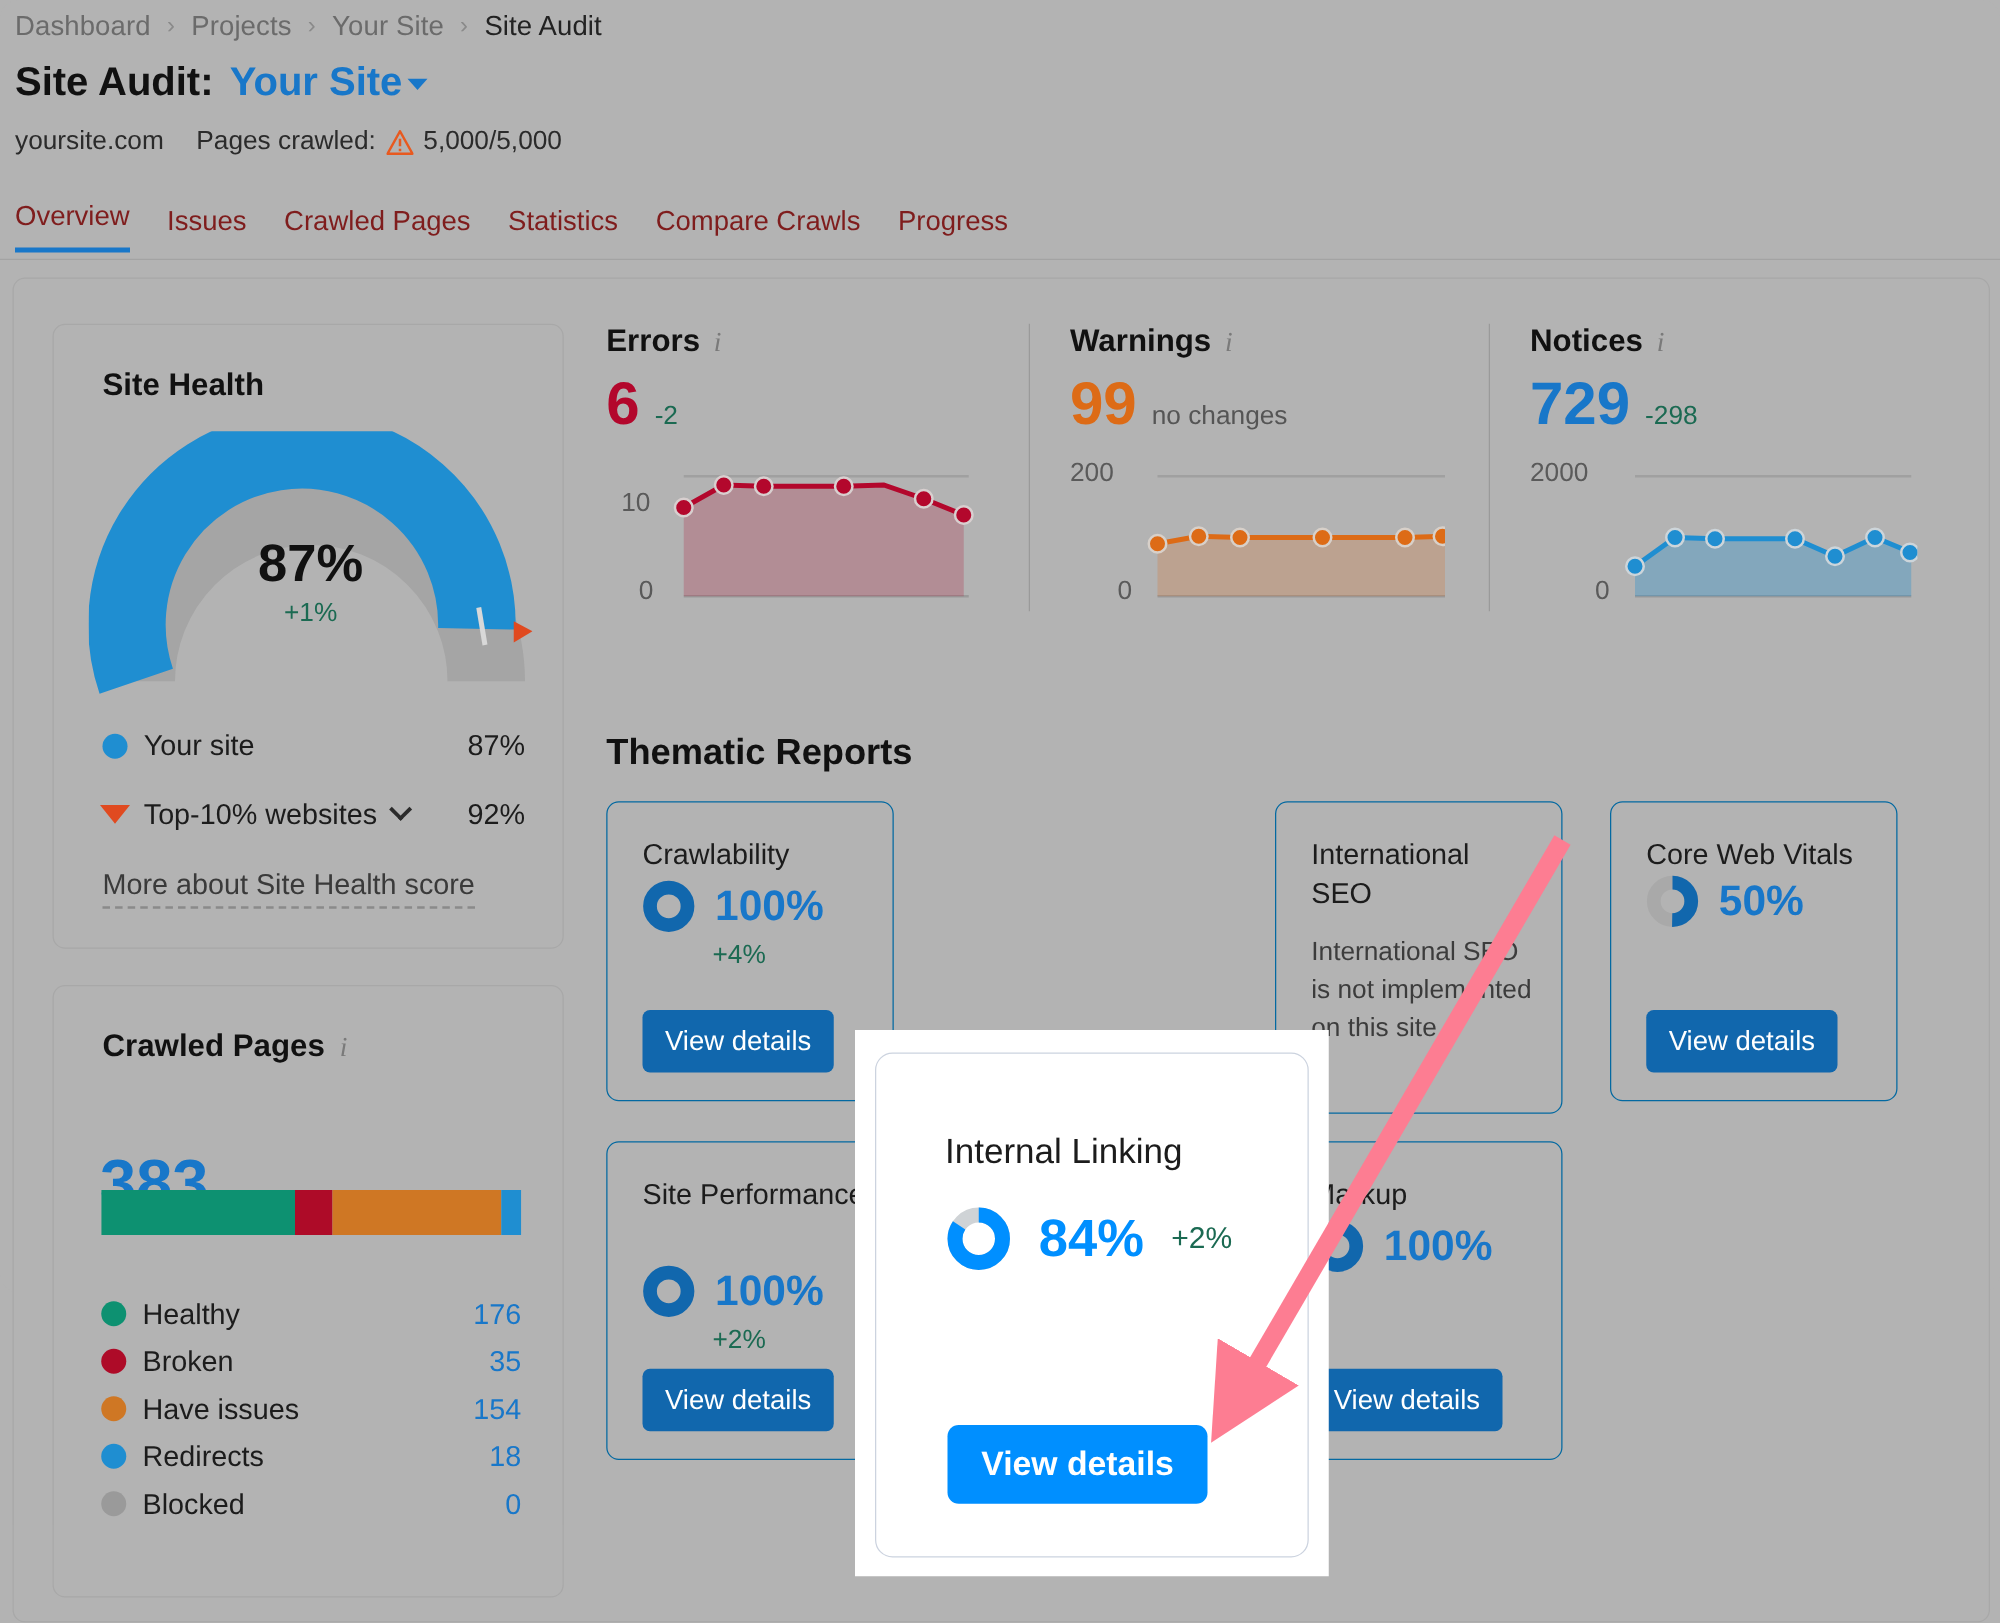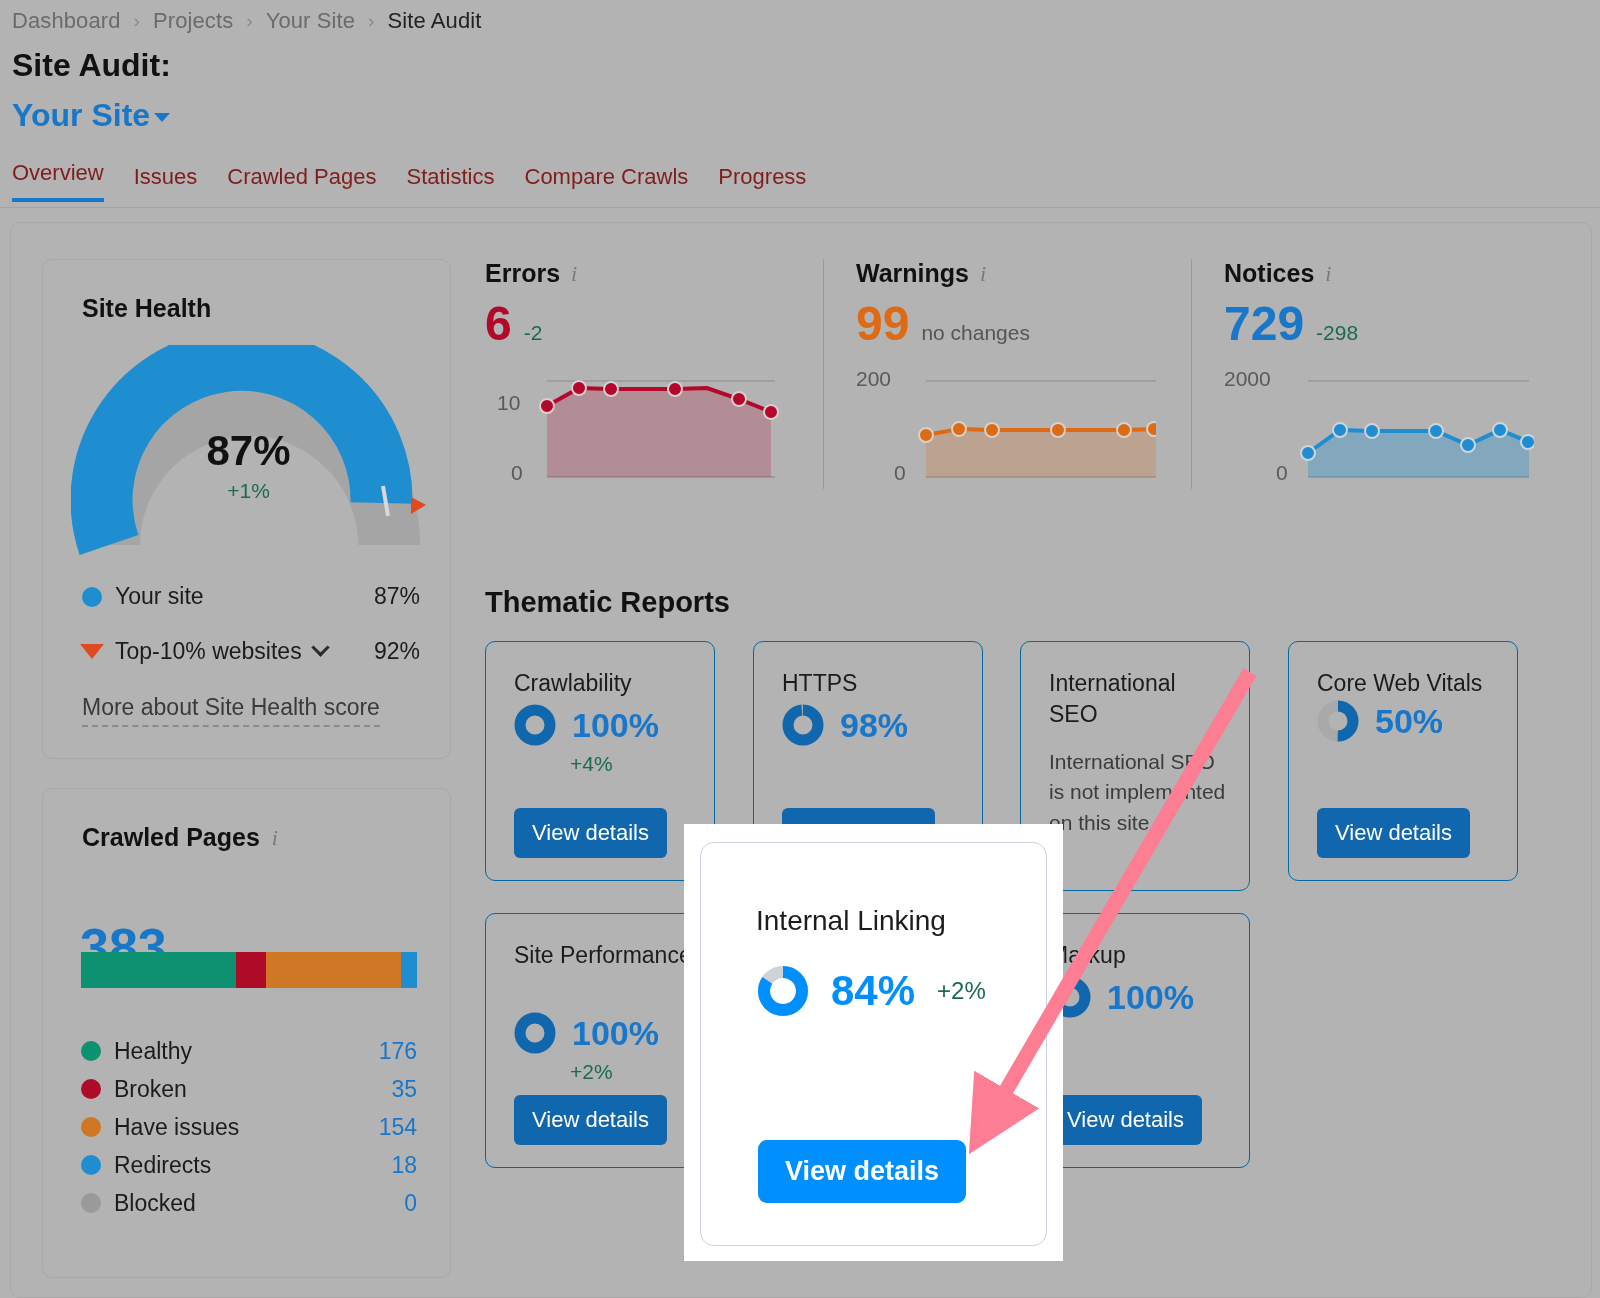--- a/index.html
+++ b/index.html
@@ -16,21 +16,21 @@
     position: absolute; left: 12px; top: 8px;
     display: flex; align-items: center; gap: 13px;
     font-size: 22px; color: #6b6b6b; letter-spacing: 0.1px;
   }
   .breadcrumb .crumb { cursor: pointer; }
   .breadcrumb .crumb.last { color: #222; }
   .breadcrumb .sep { color: #8a8a8a; font-size: 19px; }
 
   .title-row {
     position: absolute; left: 12px; top: 47px;
-    display: flex; align-items: baseline; gap: 13px; flex-direction: column;
+    display: flex; align-items: baseline; gap: 13px;
   }
   .title-row .t1 { font-size: 32px; font-weight: bold; color: #111; }
   .title-row .t2 { font-size: 32px; font-weight: bold; color: #1877c9; cursor: pointer; }
   .caret-down {
     display: inline-block; width: 0; height: 0; margin-left: 4px;
     border-left: 8px solid transparent; border-right: 8px solid transparent;
     border-top: 9px solid #1877c9; position: relative; top: -4px;
   }
 
   .sub-row {
@@ -170,20 +170,34 @@
     <span class="crumb">Your Site</span>
     <span class="sep">›</span>
     <span class="crumb last">Site Audit</span>
   </div>
 
   <div class="title-row">
     <span class="t1">Site Audit:</span>
     <span class="t2"><span>Your Site</span><span class="caret-down"></span></span>
   </div>
 
+  <div class="sub-row">
+    <span>yoursite.com</span>
+    <span class="pc">
+      <span>Pages crawled:</span>
+      <span class="warn-tri">
+        <svg width="22" height="20" viewBox="0 0 22 20">
+            <path d="M11 1 L21 19 L1 19 Z" fill="none" stroke="#e8591f" stroke-width="2" stroke-linejoin="round"></path>
+            <rect x="10" y="7" width="2" height="6" fill="#e8591f"></rect>
+            <rect x="10" y="15" width="2" height="2" fill="#e8591f"></rect>
+          </svg>
+      </span>
+      <span>5,000/5,000</span>
+    </span>
+  </div>
 
   <div class="tabs">
     <div class="tab active">Overview</div>
     <div class="tab">Issues</div>
     <div class="tab">Crawled Pages</div>
     <div class="tab">Statistics</div>
     <div class="tab">Compare Crawls</div>
     <div class="tab">Progress</div>
   </div>
   <div class="tabs-rule"></div>
@@ -362,31 +376,20 @@
       <div class="tc-score" style="top:62px;">
         <svg width="42" height="42" viewBox="0 0 42 42">
             <circle cx="21" cy="21" r="15" fill="none" stroke="#1167ad" stroke-width="11"></circle>
           </svg>
         <span class="tc-pct">100%</span>
       </div>
       <div class="tc-delta" style="left:84px; top:110px;">+4%</div>
       <button class="btn-view">View details</button>
     </div>
 
-    <div class="tcard" style="left:742px;">
-      <div class="tc-name">HTTPS</div>
-      <div class="tc-score" style="top:62px;">
-        <svg width="42" height="42" viewBox="0 0 42 42">
-          <circle cx="21" cy="21" r="15" fill="none" stroke="#a9a9a9" stroke-width="11"></circle>
-          <circle cx="21" cy="21" r="15" fill="none" stroke="#1167ad" stroke-width="11" stroke-dasharray="92.4 94.2" transform="rotate(-90 21 21)"></circle>
-        </svg>
-        <span class="tc-pct">98%</span>
-      </div>
-      <button class="btn-view">View details</button>
-    </div>
 
     <div class="tcard tall" style="left:1009px; height:250px;">
       <div class="tc-name">International SEO</div>
       <div class="tc-desc">International SEO is not implemented on this site.</div>
     </div>
 
     <div class="tcard" style="left:1277px;">
       <div class="tc-name">Core Web Vitals</div>
       <div class="tc-score" style="top:58px;">
         <svg width="42" height="42" viewBox="0 0 42 42">

